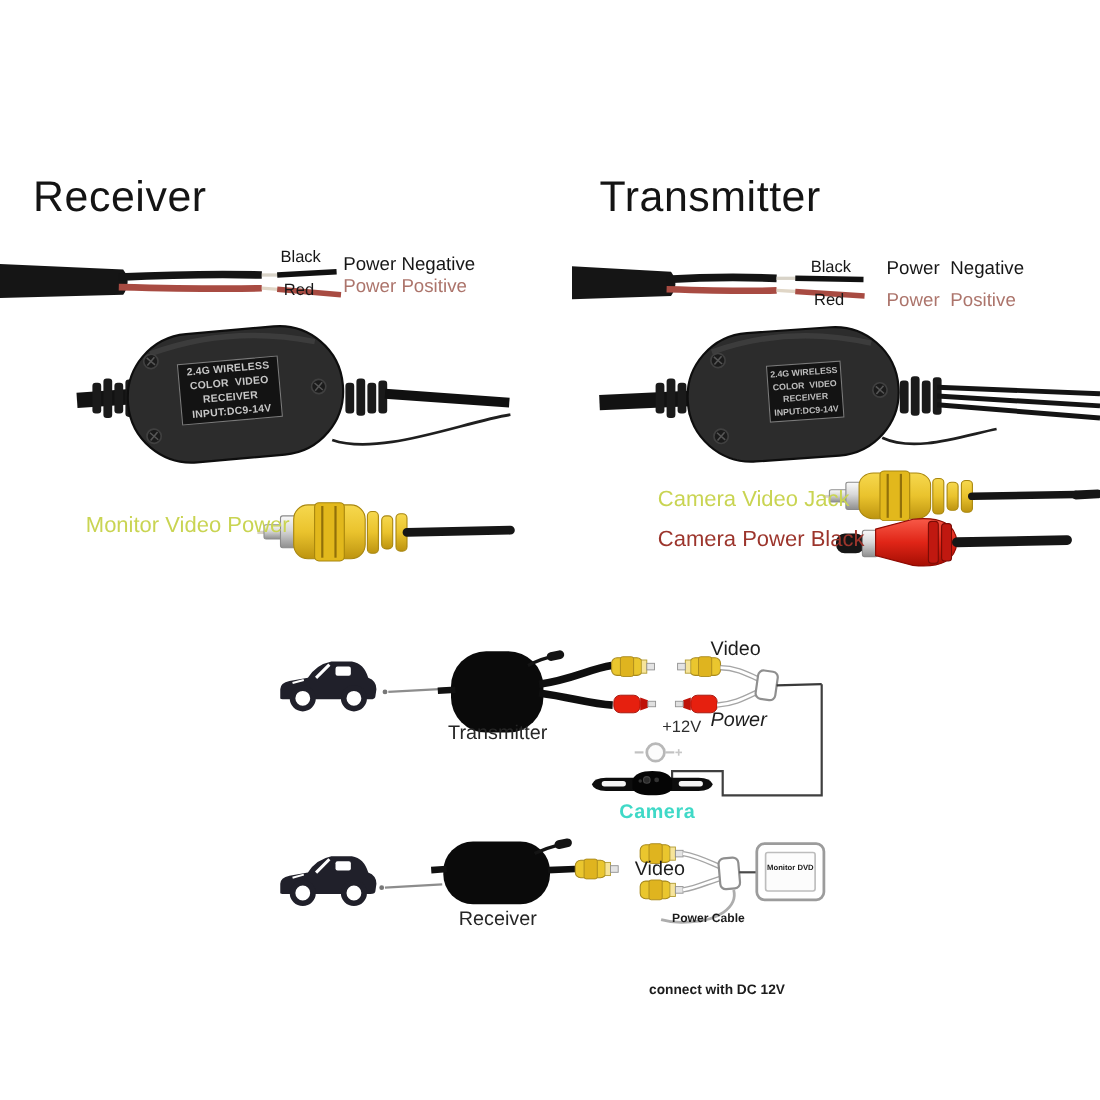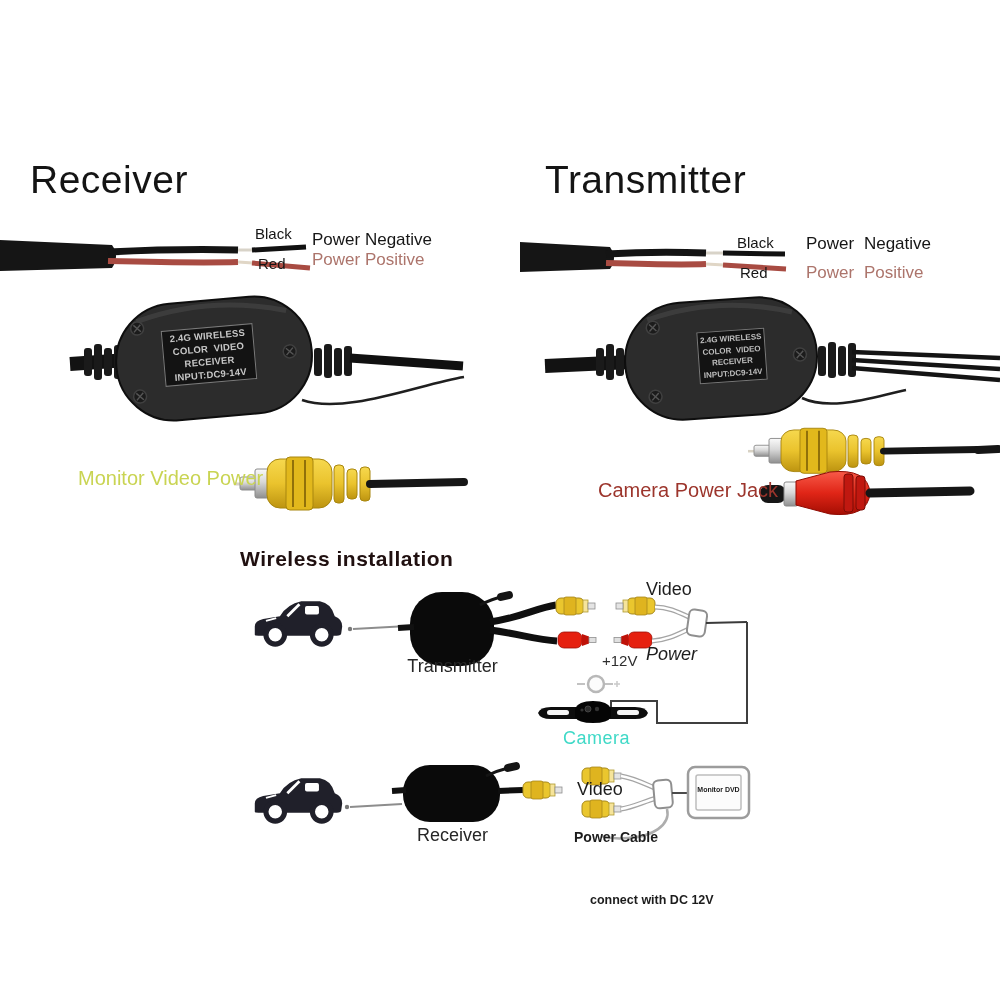--- a/index.html
+++ b/index.html
@@ -31,25 +31,25 @@
   
   #r-jack{left:78px;top:467px;font-size:20px;color:var(--video-jack-text,#c9d452);}
   #t-vjack{left:598px;top:443px;font-size:20px;color:var(--video-jack-text,#c9d452);}
   #t-pjack{left:598px;top:479px;font-size:20px;color:var(--power-jack-text,#9c352c);}
   
   #inst-title{left:240px;top:547px;font-size:21px;font-weight:bold;color:#201010;letter-spacing:.5px;}
   #row1-lbl{left:380px;top:656px;width:145px;text-align:center;font-size:18px;color:#262626;}
   #row1-video{left:646px;top:579px;font-size:18px;color:#1d1d1d;}
   #row1-power{left:646px;top:644px;font-size:18px;color:#1d1d1d;font-style:italic;}
   #row1-12v{left:602px;top:652px;font-size:15px;color:#2e2e2e;text-align:center;}
-  #cam-lbl{left:563px;top:728px;font-size:18px;font-weight:normal;color:var(--camera-text,#3fd9c7);letter-spacing:.5px;}
+  #cam-lbl{left:563px;top:728px;font-size:18px;font-weight:bold;color:var(--camera-text,#3fd9c7);letter-spacing:.5px;}
   #row2-lbl{left:385px;top:825px;width:135px;text-align:center;font-size:18px;color:#262626;}
   #row2-video{left:577px;top:779px;font-size:18px;color:#1d1d1d;}
   #mon-lbl{left:689px;top:786px;width:59px;text-align:center;font-size:7px;font-weight:bold;color:#1a1a1a;}
-  #note1{left:574px;top:829px;font-size:14px;font-weight:bold;color:#1c1c1c;}
+  #note1{left:611px;top:829px;font-size:11px;font-weight:bold;color:#1c1c1c;}
   #note2{left:590px;top:893px;font-size:12.5px;font-weight:bold;color:#1c1c1c;}
 </style>
 </head>
 <body>
 
 <div class="canvas">
 
 <svg class="layer" width="1000" height="1000" viewBox="0 0 1000 1000">
   <defs>
     <linearGradient id="silverV" x1="0" y1="0" x2="0" y2="1">
@@ -288,23 +288,23 @@
 <div class="t" id="t-black">Black</div>
 <div class="t" id="t-neg">Power Negative</div>
 <div class="t" id="t-red">Red</div>
 <div class="t" id="t-pos">Power Positive</div>
 <div class="plate" id="t-plate">
   <div>2.4G WIRELESS</div>
   <div>COLOR  VIDEO</div>
   <div>RECEIVER</div>
   <div>INPUT:DC9-14V</div>
 </div>
-<div class="t" id="t-pjack">Camera Power Jack</div>
-
-<div class="t" id="inst-title">Wireless installation</div>
+<div class="t" id="t-vjack">Camera Video Jack</div>
+<div class="t" id="t-pjack">Camera Power Black</div>
+
 <div class="t" id="row1-lbl">Transmitter</div>
 <div class="t" id="row1-video">Video</div>
 <div class="t" id="row1-power">Power</div>
 <div class="t" id="row1-12v">+12V</div>
 <div class="t" id="cam-lbl">Camera</div>
 <div class="t" id="row2-lbl">Receiver</div>
 <div class="t" id="row2-video">Video</div>
 <div class="t" id="mon-lbl">Monitor DVD</div>
 <div class="t" id="note1">Power Cable</div>
 <div class="t" id="note2">connect with DC 12V</div>

